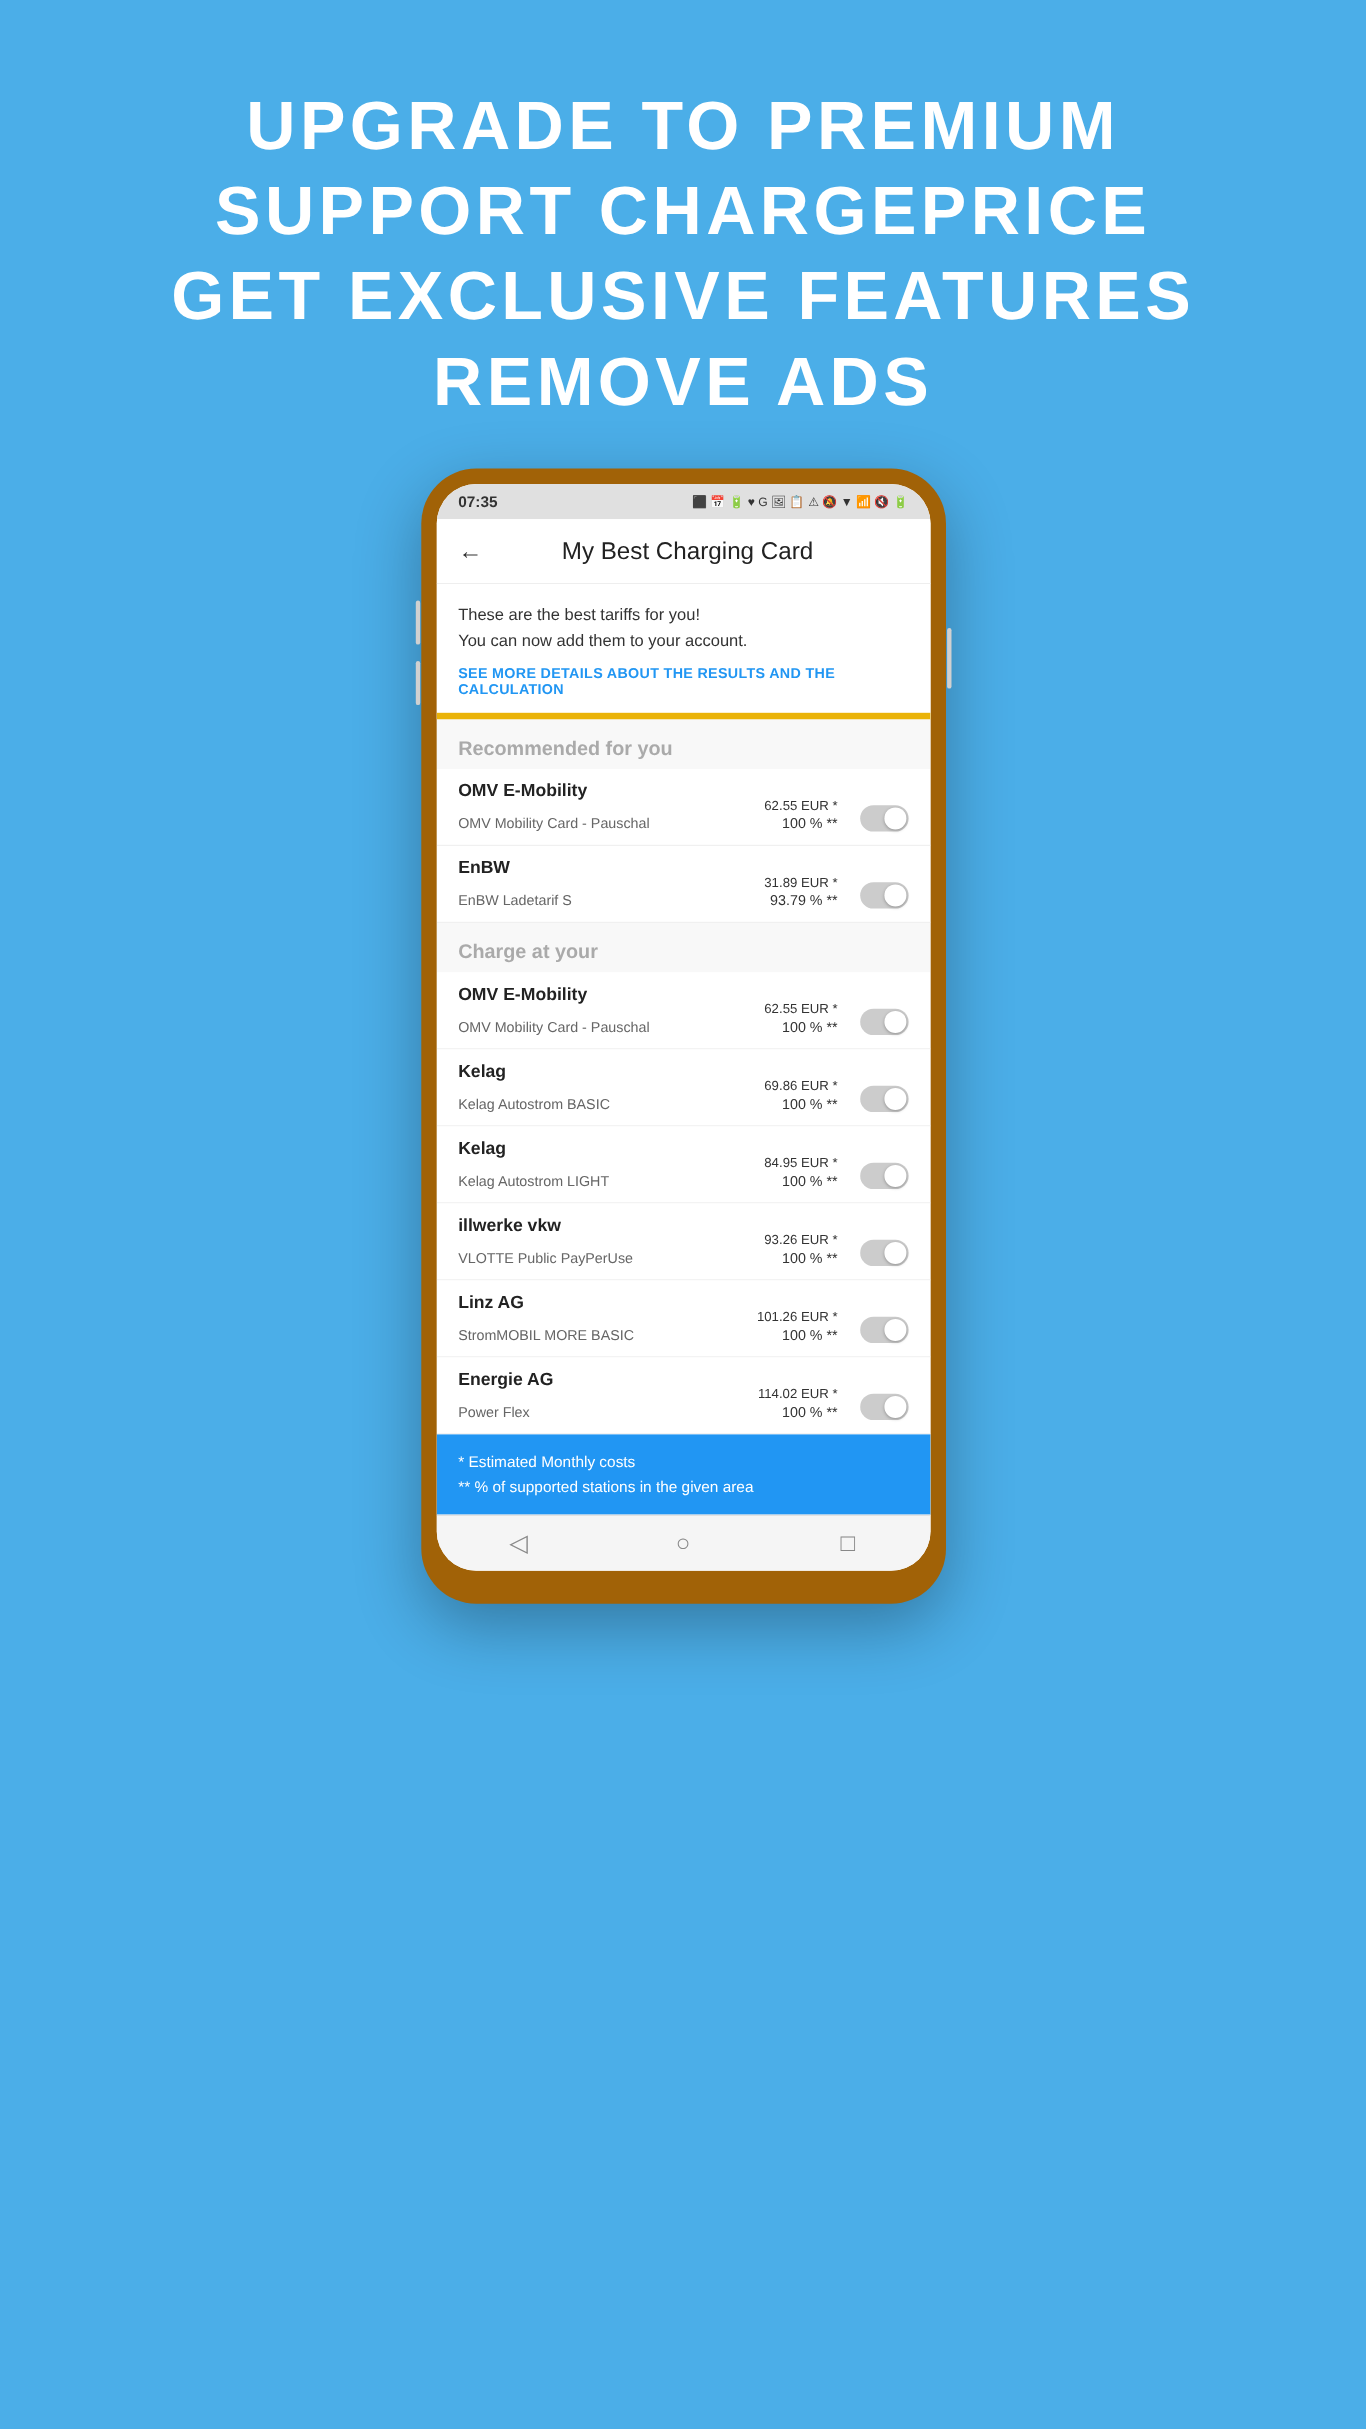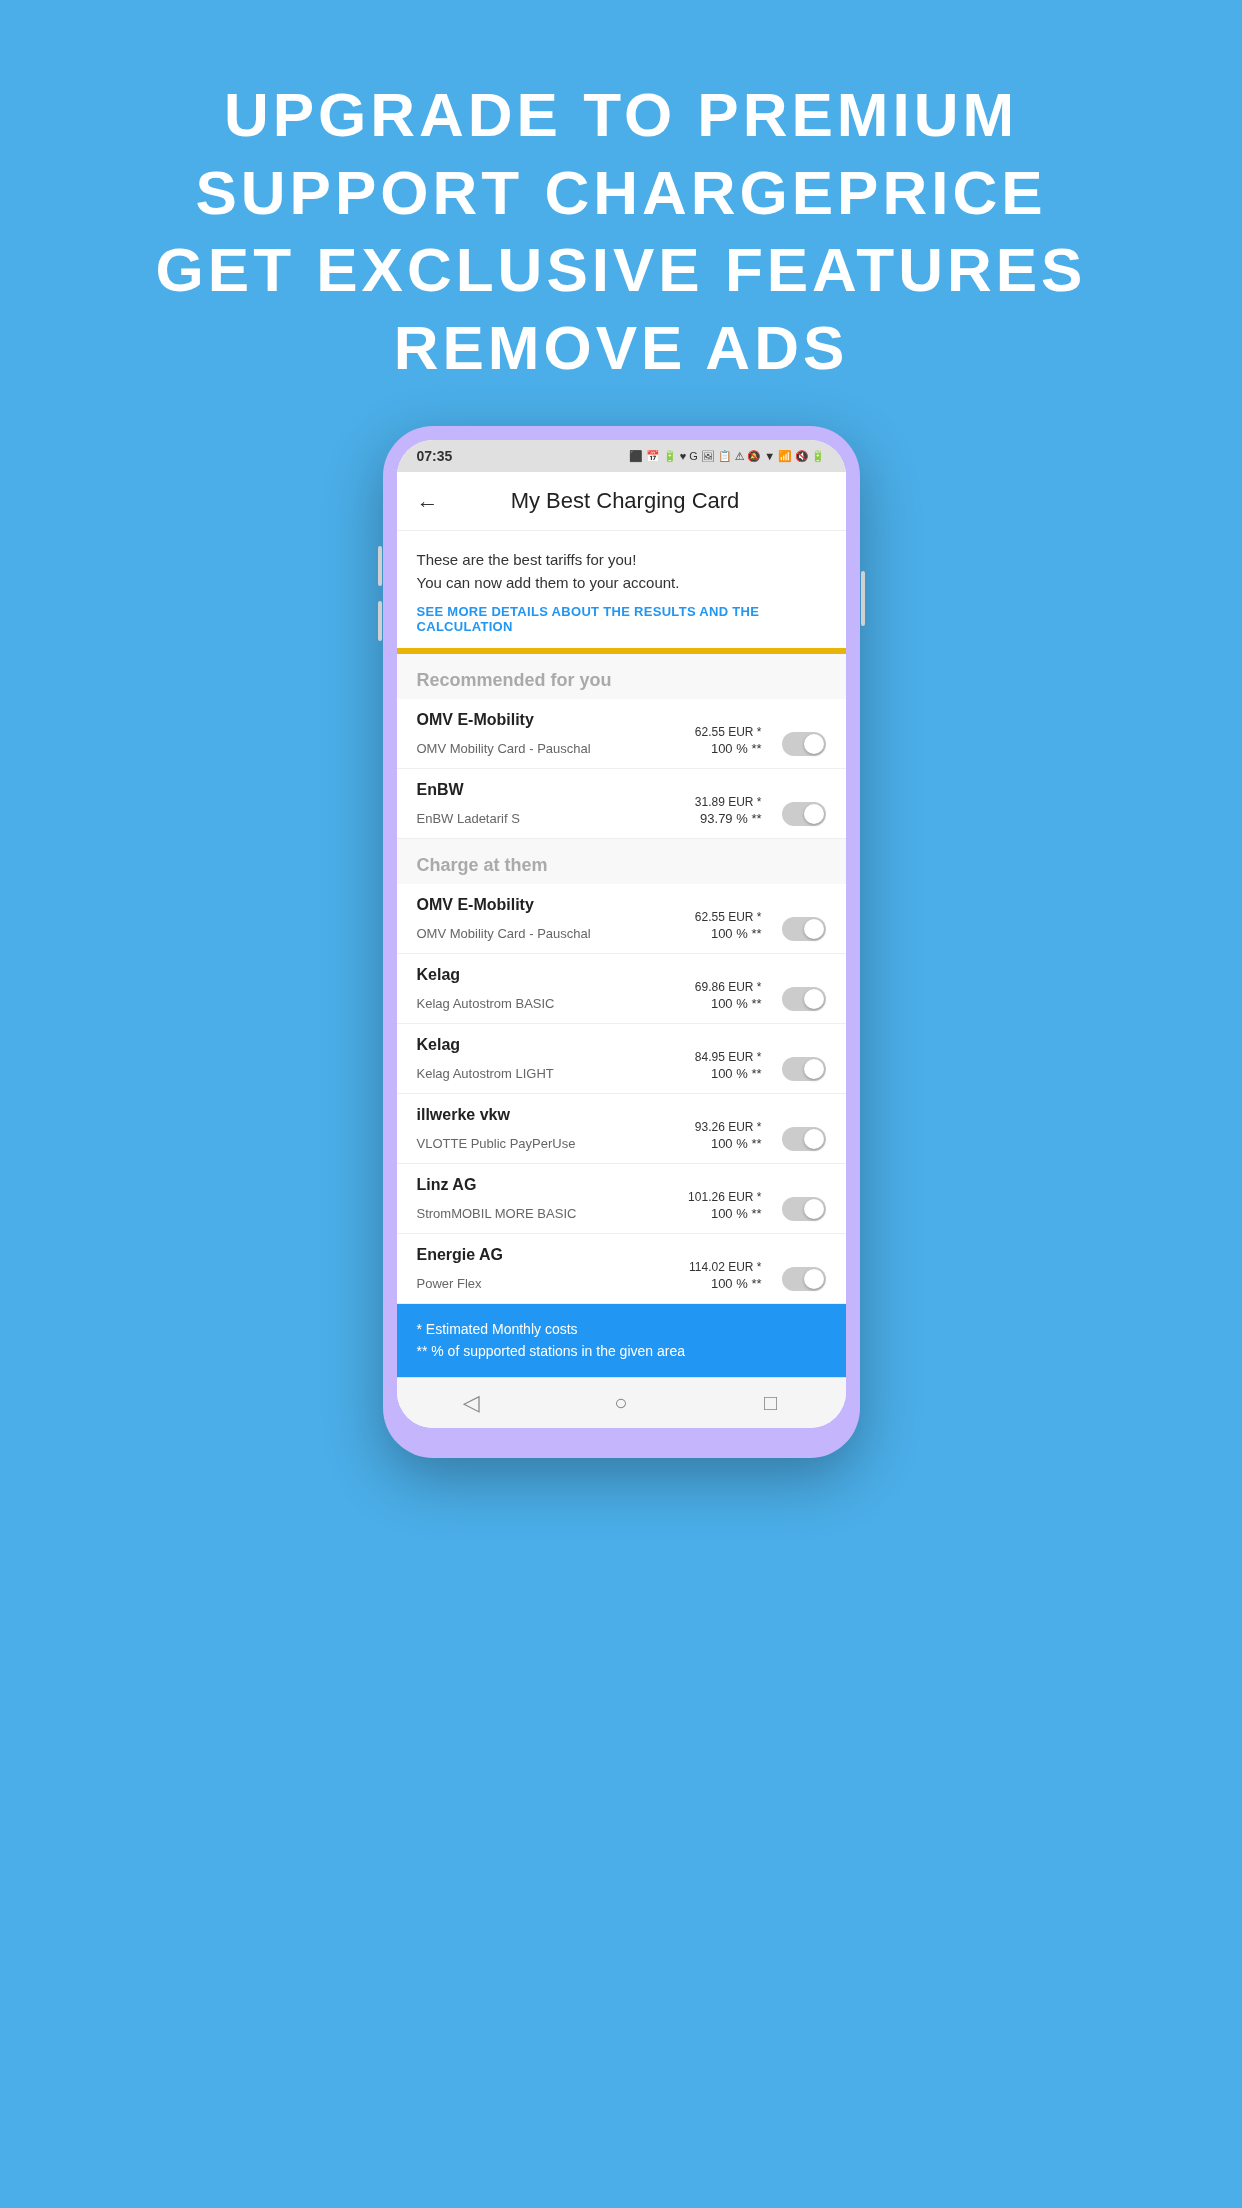--- a/index.html
+++ b/index.html
@@ -23,21 +23,21 @@
       letter-spacing: 4px;
       line-height: 1.25;
       padding-top: 76px;
       padding-bottom: 40px;
       text-transform: uppercase;
     }
 
     
     .phone-frame {
       width: 477px;
-      background: #c4b5fd;
+      background: #a16207;
       border-radius: 50px;
       padding: 14px 14px 30px 14px;
       box-shadow: 0 20px 60px rgba(0,0,0,0.3);
       position: relative;
     }
 
     .phone-screen {
       background: white;
       border-radius: 36px;
       overflow: hidden;
@@ -234,21 +234,21 @@
           <div class="tariff-card">EnBW Ladetarif S</div>
         </div>
         <div class="tariff-cost-col">
           <div class="tariff-cost">31.89 EUR *</div>
           <div class="tariff-pct">93.79 % **</div>
         </div>
         <div class="toggle"></div>
       </div>
 
       <div class="section-header">
-        <span>Charge at them</span>
+        <span>Charge at your</span>
       </div>
 
       <div class="tariff-row">
         <div class="tariff-info">
           <div class="tariff-name">OMV E-Mobility</div>
           <div class="tariff-card">OMV Mobility Card - Pauschal</div>
         </div>
         <div class="tariff-cost-col">
           <div class="tariff-cost">62.55 EUR *</div>
           <div class="tariff-pct">100 % **</div>

